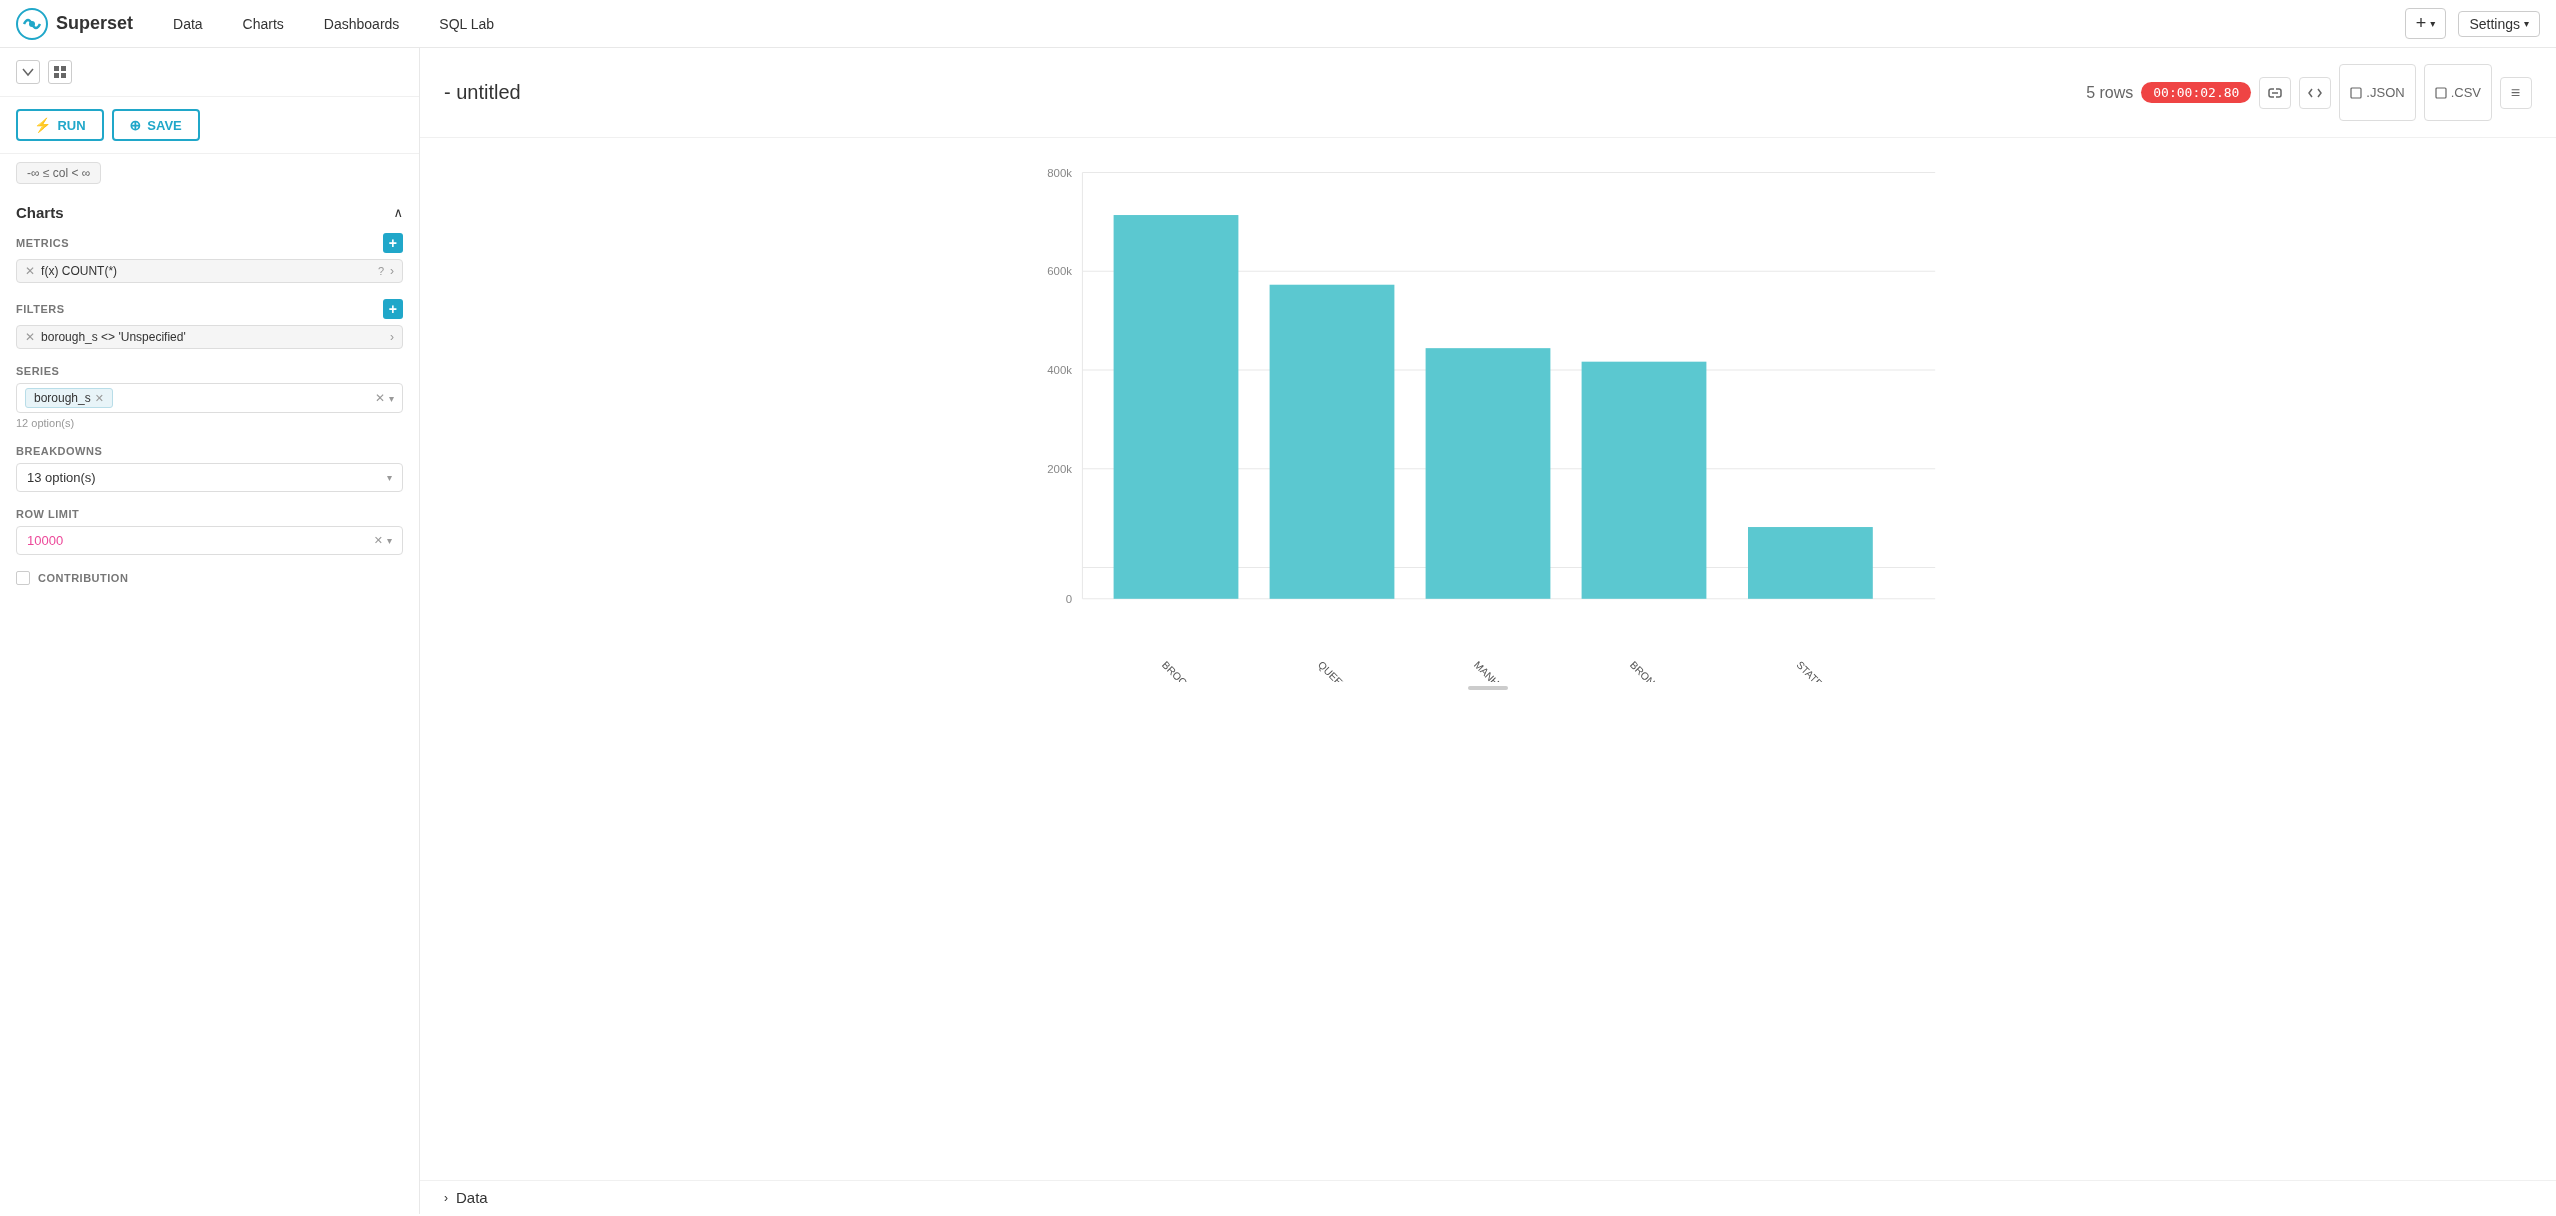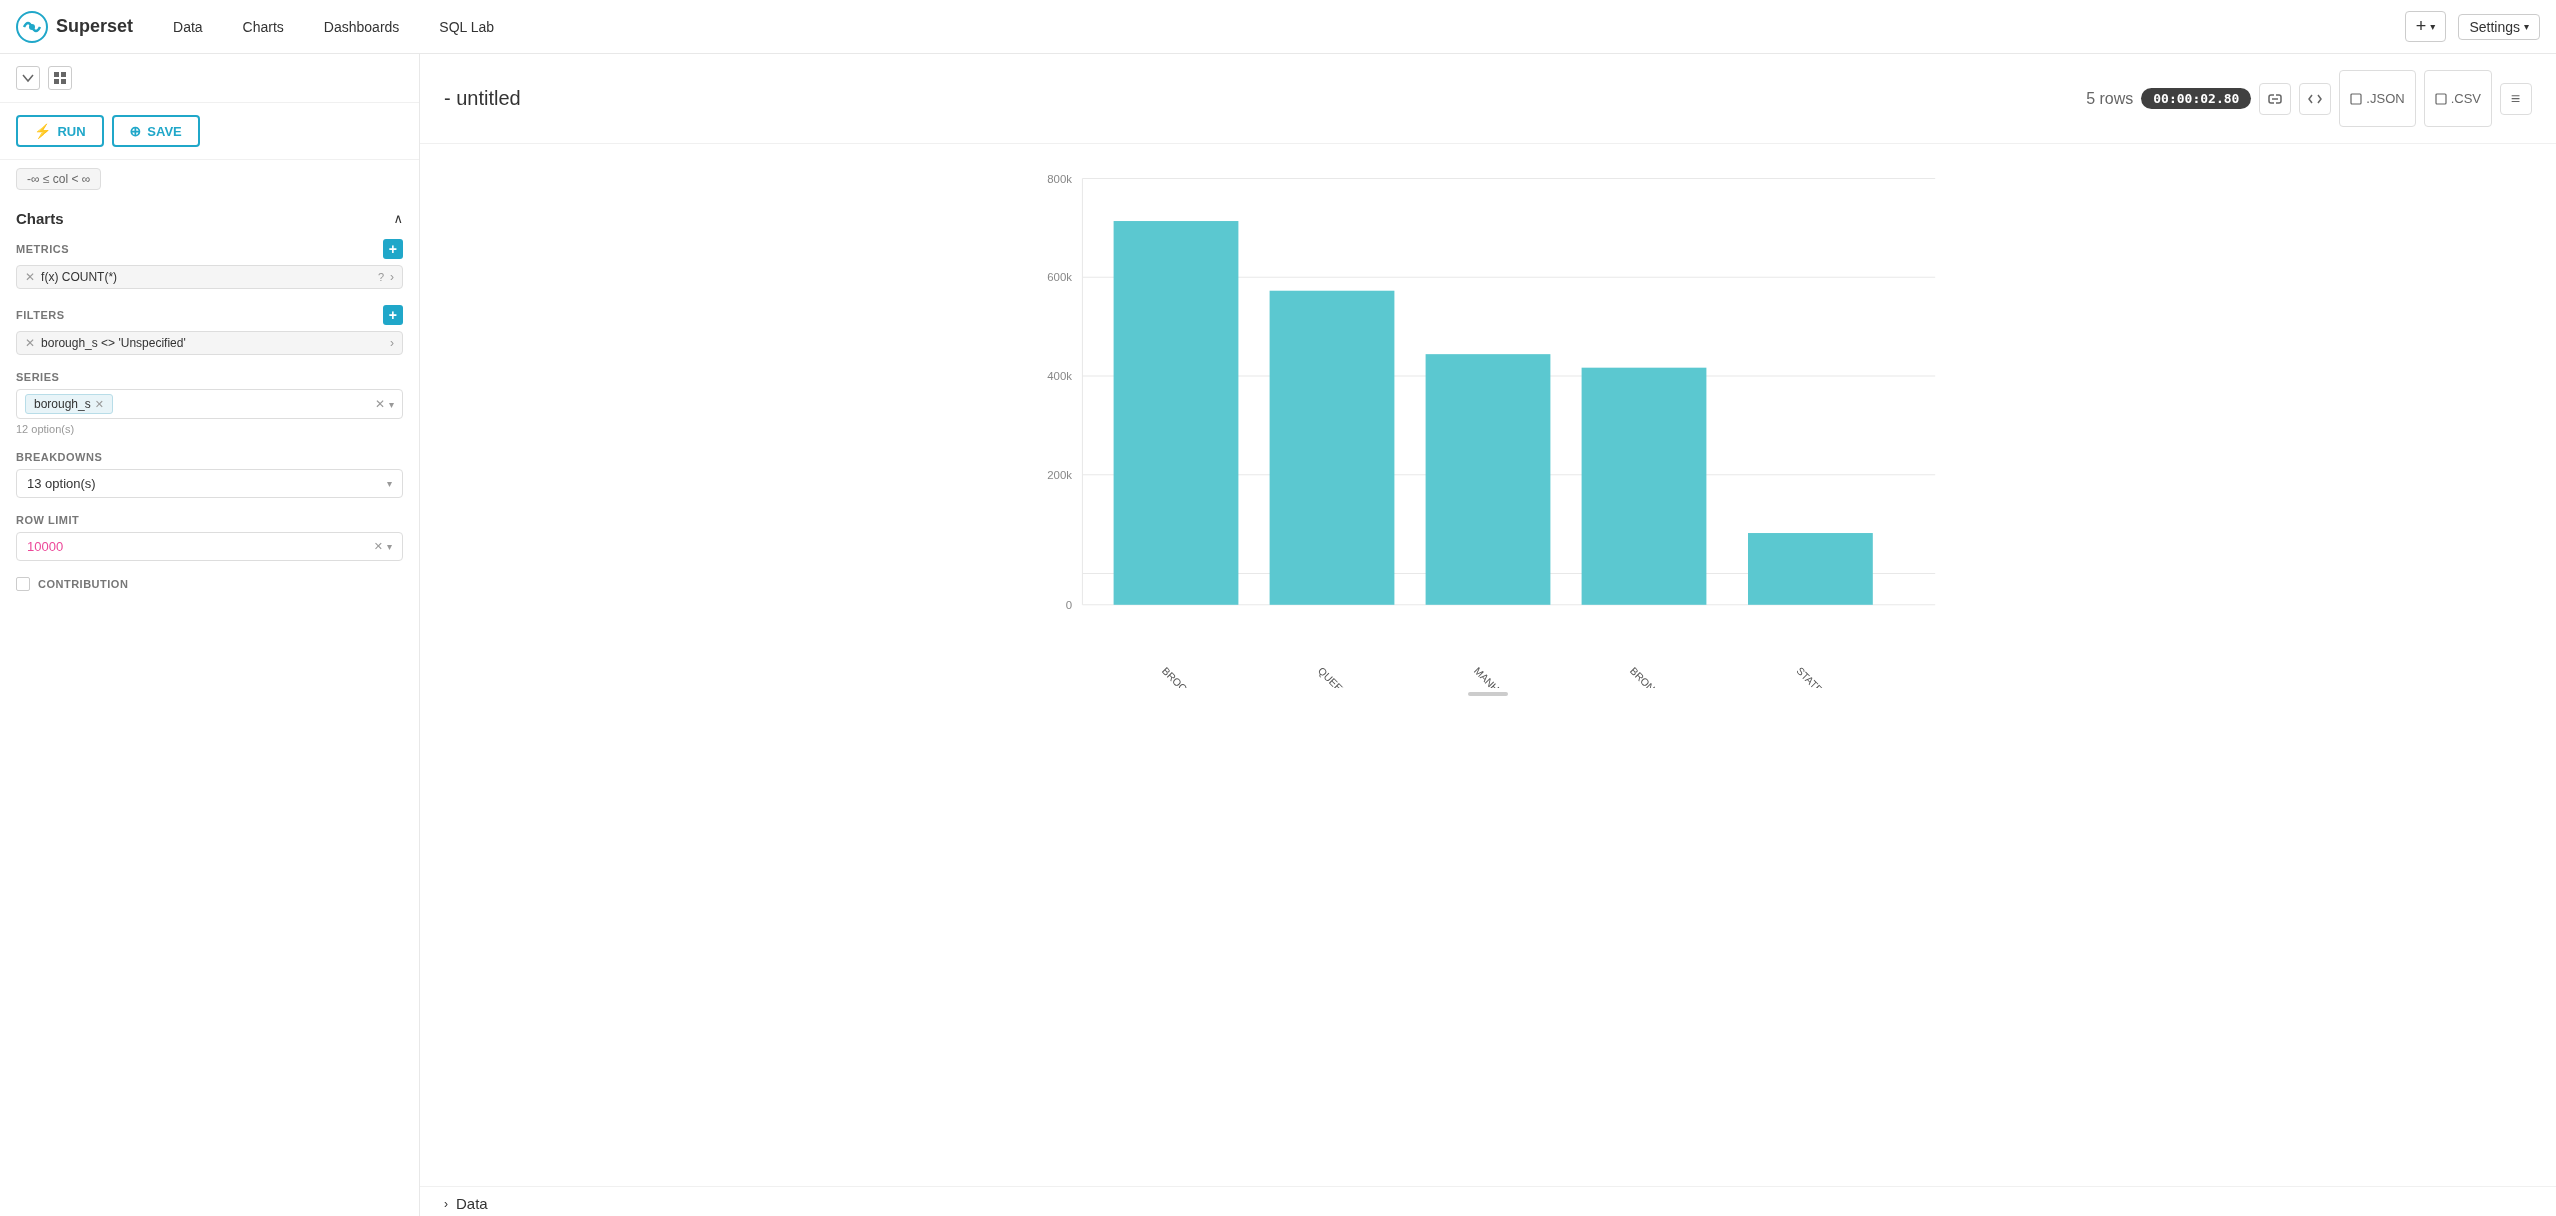--- a/index.html
+++ b/index.html
@@ -1,20 +1,20 @@
 <!DOCTYPE html>
 <html><head>
   <meta charset="utf-8">
   <style>
     * { box-sizing: border-box; margin: 0; padding: 0; }
     body { font-family: -apple-system, BlinkMacSystemFont, 'Segoe UI', sans-serif; font-size: 13px; color: #333; background: #fff; height: 100vh; overflow: hidden; }
 
     
     .top-nav {
-      display: flex; align-items: center; height: 54px;
+      display: flex; align-items: center; height: 48px;
       border-bottom: 1px solid #e8e8e8; padding: 0 16px; gap: 24px;
     }
     .logo { display: flex; align-items: center; gap: 8px; font-size: 18px; font-weight: 700; color: #333; margin-right: 8px; }
     .logo-icon { width: 32px; height: 32px; }
     .nav-link { color: #333; text-decoration: none; font-size: 14px; padding: 4px 8px; cursor: pointer; }
     .nav-link-dropdown { display: flex; align-items: center; gap: 4px; }
     .nav-right { margin-left: auto; display: flex; align-items: center; gap: 12px; }
     .nav-plus-btn { display: flex; align-items: center; gap: 4px; border: 1px solid #ccc; border-radius: 4px; padding: 4px 10px; cursor: pointer; font-size: 18px; color: #333; }
     .nav-settings-btn { display: flex; align-items: center; gap: 4px; border: 1px solid #ccc; border-radius: 4px; padding: 4px 10px; cursor: pointer; font-size: 14px; color: #333; }
 
@@ -70,21 +70,21 @@
     .contribution-label { font-size: 11px; font-weight: 600; color: #777; text-transform: uppercase; letter-spacing: 0.5px; }
 
     
     .right-panel { flex: 1; overflow: auto; background: #fff; display: flex; flex-direction: column; }
 
     
     .chart-header { display: flex; align-items: center; justify-content: space-between; padding: 16px 24px; border-bottom: 1px solid #f0f0f0; }
     .chart-title { font-size: 20px; font-weight: 400; color: #333; }
     .chart-controls { display: flex; align-items: center; gap: 8px; }
     .rows-badge { font-size: 16px; color: #666; }
-    .time-badge { background: #404040; color: #fff; border-radius: 20px; padding: 3px 12px; font-size: 13px; font-weight: 700; font-family: monospace; }
+    .time-badge { background: #ef4444; color: #fff; border-radius: 20px; padding: 3px 12px; font-size: 13px; font-weight: 400; font-family: monospace; }
     .ctrl-btn { width: 32px; height: 32px; border: 1px solid #ddd; border-radius: 4px; display: flex; align-items: center; justify-content: center; cursor: pointer; color: #666; font-size: 14px; }
     .ctrl-btn-text { border: 1px solid #ddd; border-radius: 4px; display: flex; align-items: center; justify-content: center; cursor: pointer; color: #666; font-size: 13px; padding: 20px 10px; gap: 4px; }
 
     
     .chart-area { flex: 1; padding: 24px; position: relative; }
     .chart-legend { display: flex; align-items: center; gap: 6px; justify-content: flex-end; margin-bottom: 8px; font-size: 12px; color: #333; }
     .legend-dot { width: 10px; height: 10px; border-radius: 50%; background: #5bc8d0; }
 
     .chart-svg-container { width: 100%; height: 520px; position: relative; }
 

